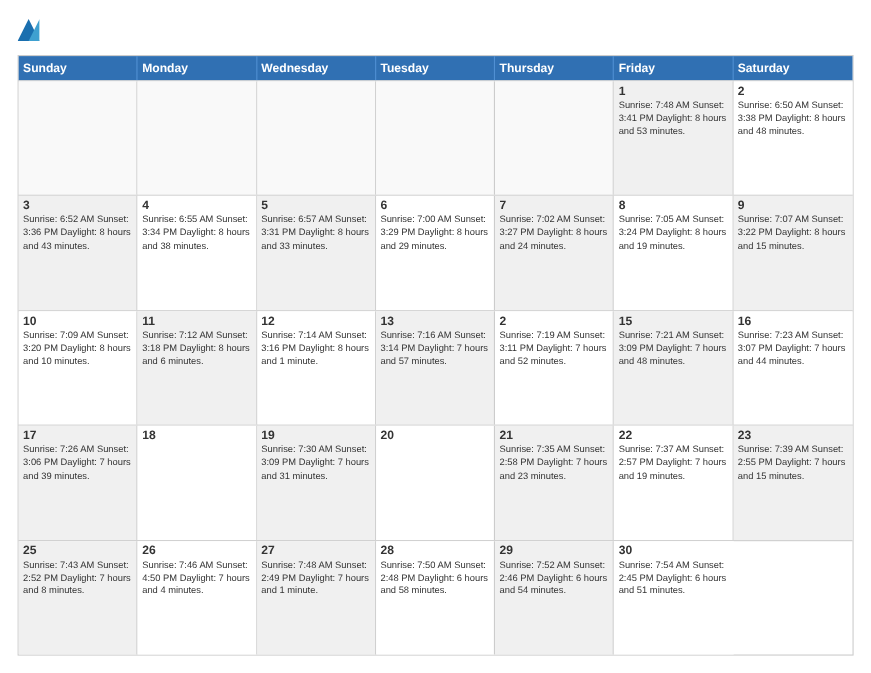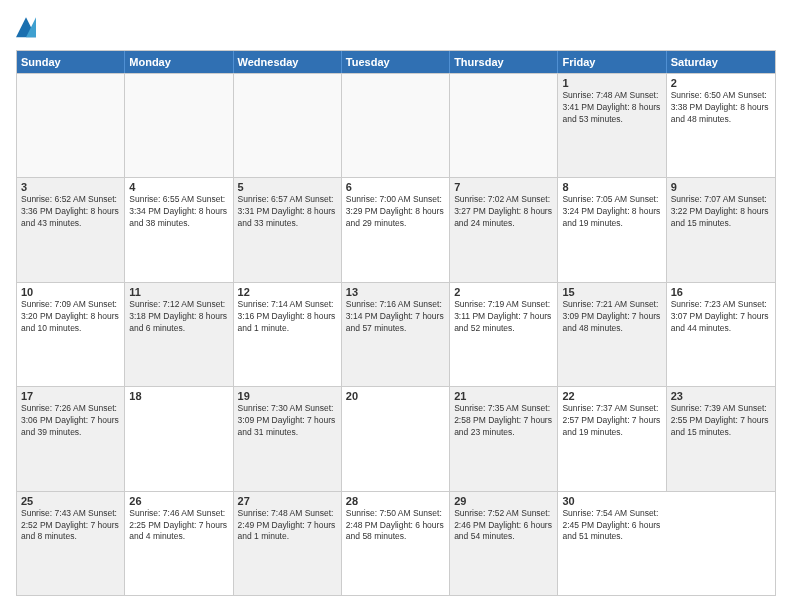--- a/index.html
+++ b/index.html
@@ -295,21 +295,21 @@
         <div class="cal-row">
           <div class="cal-cell shaded">
             <span class="day-num">25</span>
             <div class="day-info">Sunrise: 7:43 AM
 Sunset: 2:52 PM
 Daylight: 7 hours and 8 minutes.</div>
           </div>
           <div class="cal-cell">
             <span class="day-num">26</span>
             <div class="day-info">Sunrise: 7:46 AM
-Sunset: 2:25 PM
+Sunset: 4:50 PM
 Daylight: 7 hours and 4 minutes.</div>
           </div>
           <div class="cal-cell shaded">
             <span class="day-num">27</span>
             <div class="day-info">Sunrise: 7:48 AM
 Sunset: 2:49 PM
 Daylight: 7 hours and 1 minute.</div>
           </div>
           <div class="cal-cell">
             <span class="day-num">28</span>

